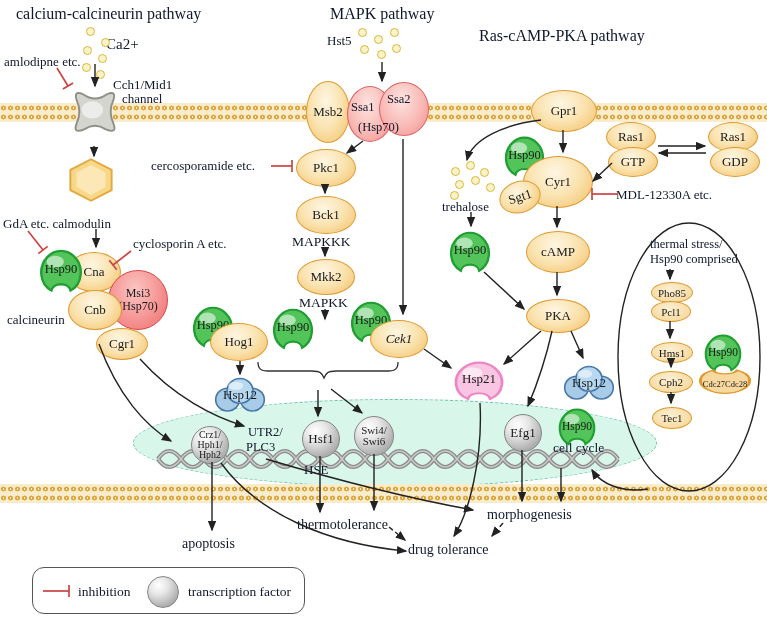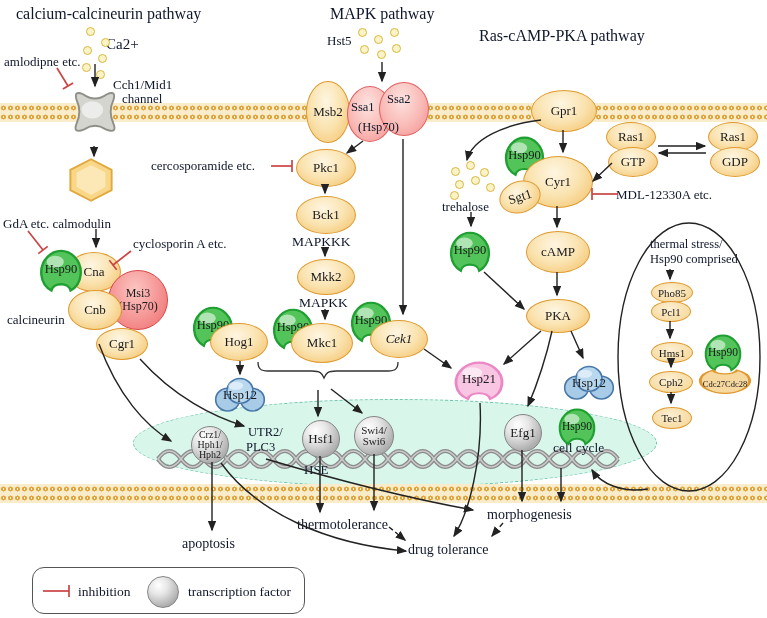--- a/index.html
+++ b/index.html
@@ -164,23 +164,20 @@
       <span>Hog1</span>
     </div>
 
   <div class="cres node" style="left:270px;top:307px;width:46px;height:46px;">
     <svg viewBox="0 0 100 104" preserveAspectRatio="none">
         <path d="M30,92 C5,78 2,40 22,19 C38,2 62,2 78,19 C98,40 95,78 70,92 C66,74 34,74 30,92 Z" fill="#52C45A" stroke="#1F9E31" stroke-width="5"></path>
         <ellipse cx="38" cy="30" rx="18" ry="13" fill="#fff" opacity="0.55"></ellipse>
       </svg>
     <span class="lbl">Hsp90</span>
   </div>
-  <div class="oval node" style="left:291px;top:323px;width:60px;height:38px;">
-      <span>Mkc1</span>
-    </div>
 
   <div class="cres node" style="left:348px;top:300px;width:46px;height:46px;">
     <svg viewBox="0 0 100 104" preserveAspectRatio="none">
         <path d="M30,92 C5,78 2,40 22,19 C38,2 62,2 78,19 C98,40 95,78 70,92 C66,74 34,74 30,92 Z" fill="#52C45A" stroke="#1F9E31" stroke-width="5"></path>
         <ellipse cx="38" cy="30" rx="18" ry="13" fill="#fff" opacity="0.55"></ellipse>
       </svg>
     <span class="lbl">Hsp90</span>
   </div>
   <div class="oval node" style="left:370px;top:320px;width:56px;height:36px;font-style:italic;">
       <span>Cek1</span>

